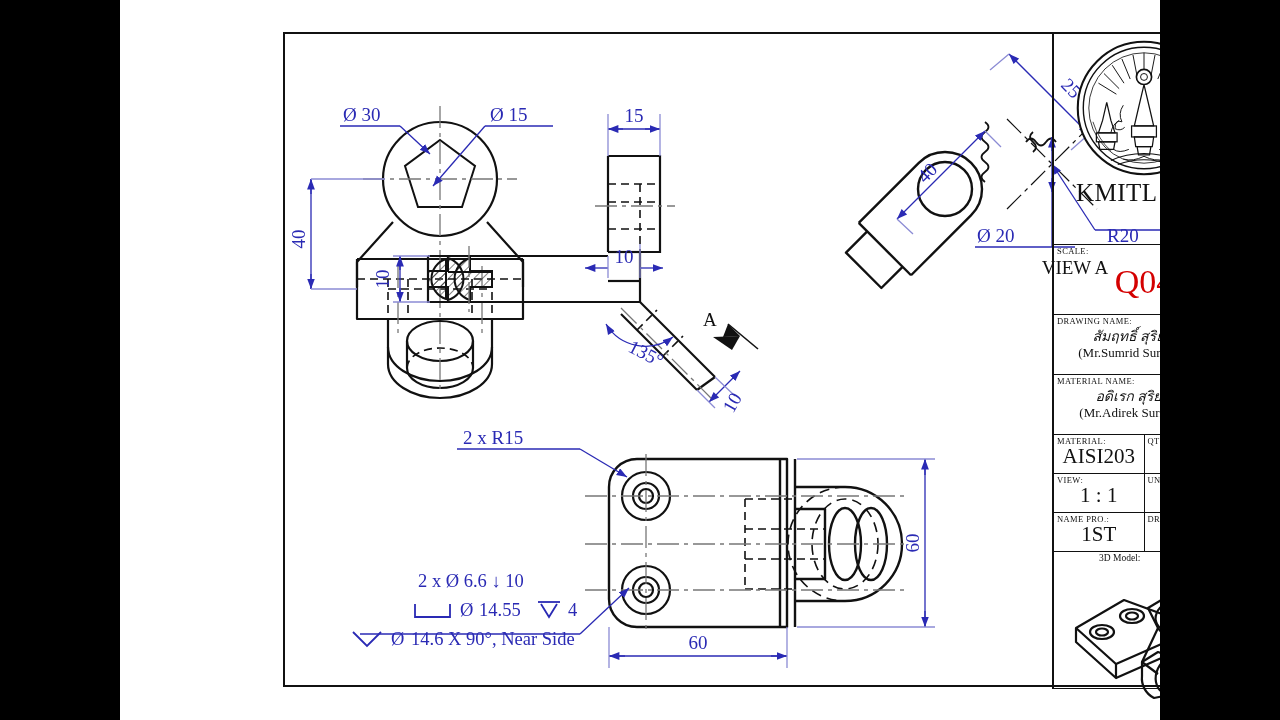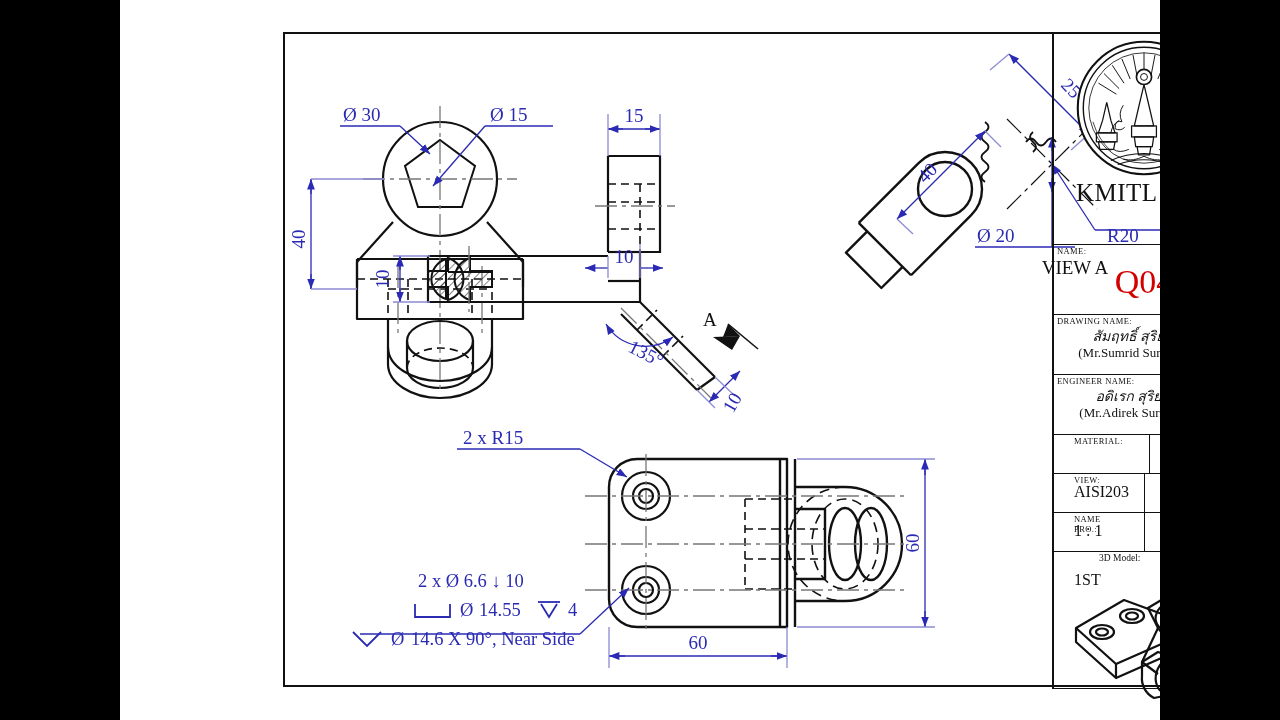--- a/index.html
+++ b/index.html
@@ -84,24 +84,24 @@
     margin-top: 3px; color: #111; line-height: 16px;
   }
   .sig-roman {
     text-align: center; font-size: 13px; color: #111; line-height: 15px;
   }
   .tb-row2 {
     display: flex; height: 38px;
     border-bottom: 1.5px solid #111;
   }
   .tb-half {
-    flex: 1; box-sizing: border-box; padding: 1px 20px; position: relative;
+    flex: 1; box-sizing: border-box; padding: 1px 3px; position: relative;
   }
   .tb-half + .tb-half { border-left: 1.5px solid #111; }
-  .half-value { font-size: 16px; color: #111; line-height: 20px; margin-top: 36px; }
+  .half-value { text-align: center; font-size: 21px; color: #111; line-height: 20px; }
   #model-cell { flex: 1; }
   #model-label { font-size: 9.5px; color: #111; margin-left: 42px; }
   #model-art { position: absolute; left: 8px; top: 14px; }
 
   
   #canvas { position: absolute; left: 0; top: 0; }
   .dim { fill: #2a2ab4; }
   text { font-family: "Liberation Serif", serif; }
 </style>
 </head>
@@ -453,32 +453,32 @@
 
             <g stroke="#111" stroke-width="1.1" fill="none">
               <path d="M26 120 q8 26 26 42"></path>
               <path d="M174 120 q-8 26 -26 42"></path>
             </g>
           </svg>
           <div id="org-name">KMITL PCC</div>
         </div>
 
         <div class="tb-cell" id="title-cell">
-          <div class="tb-label">NAME:</div>
+          <div class="tb-label">SCALE:</div>
           <div id="title-value">Q04</div>
         </div>
 
         <div class="tb-cell" id="drawing-name-cell">
           <div class="tb-label">DRAWING NAME:</div>
           <div class="sig-thai">สัมฤทธิ์ สุริยะวงศ์</div>
           <div class="sig-roman">(Mr.Sumrid Suriyawong)</div>
         </div>
 
         <div class="tb-cell" id="engineer-name-cell">
-          <div class="tb-label">ENGINEER NAME:</div>
+          <div class="tb-label">MATERIAL NAME:</div>
           <div class="sig-thai">อดิเรก สุริยะวงศ์</div>
           <div class="sig-roman">(Mr.Adirek Suriyawong)</div>
         </div>
 
         <div class="tb-row2">
           <div class="tb-half">
             <div class="tb-label">MATERIAL:</div>
             <div class="half-value">AISI203</div>
           </div>
           <div class="tb-half">

